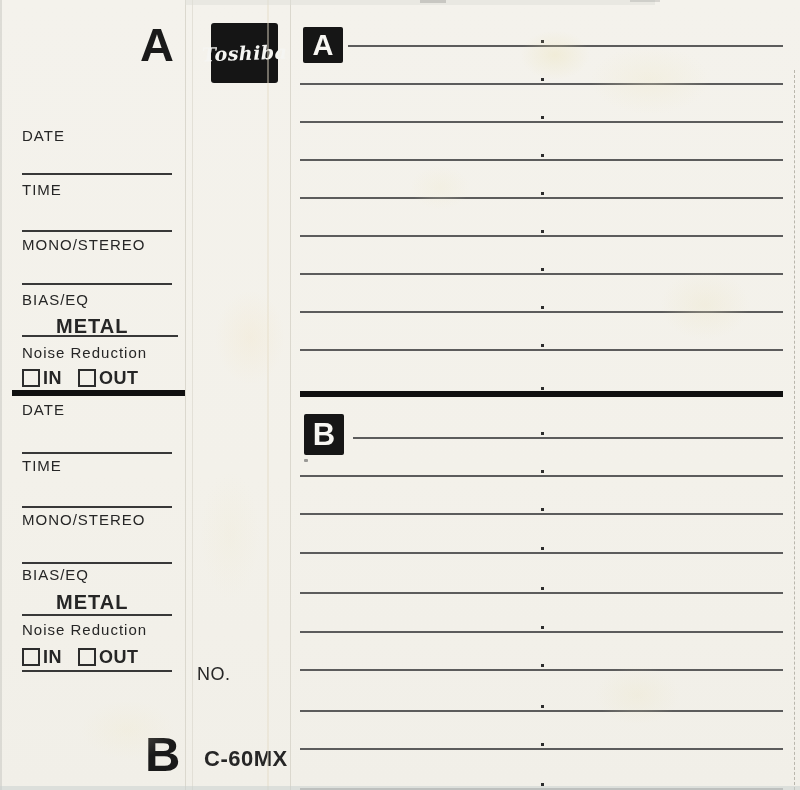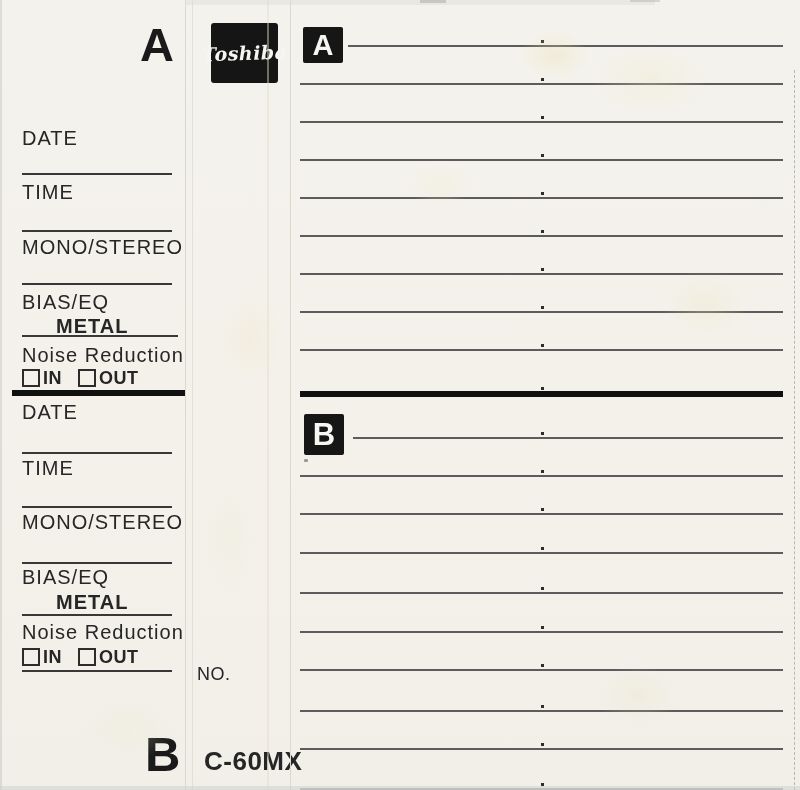--- a/index.html
+++ b/index.html
@@ -9,21 +9,21 @@
     background:#e9e7e0;
   }
   #card{
     position:relative;width:800px;height:790px;overflow:hidden;
     background:linear-gradient(180deg,#f4f2ec 0%,#f3f1ea 60%,#f1efe8 100%);
     color:#232323;
   }
   
   .abs{position:absolute;}
   .lbl{
-    position:absolute;font-size:20px;letter-spacing:1px;color:#262626;
+    position:absolute;font-size:15px;letter-spacing:1px;color:#262626;
     white-space:nowrap;line-height:1;
   }
   .bold{font-weight:bold;}
   .fline{position:absolute;left:22px;width:150px;height:2px;background:#383838;}
   .thickbar{position:absolute;height:6px;background:#101010;}
   .corner-letter{
     position:absolute;font-weight:bold;color:#1a1a1a;line-height:1;
     letter-spacing:0;
   }
   
@@ -115,21 +115,21 @@
   <div class="fline" style="top:670px;"></div>
 
   <div class="corner-letter" style="left:145px;top:730px;font-size:49px;">B</div>
 
   <div class="logo-box">
     <span class="logo-text">Toshiba</span>
   </div>
 
   <div class="lbl" style="left:197px;top:665px;font-size:18px;letter-spacing:0.5px;">NO.</div>
 
-  <div class="lbl bold" style="left:204px;top:748px;font-size:26px;letter-spacing:0.5px;">C-60MX</div>
+  <div class="lbl bold" style="left:204px;top:748px;font-size:22px;letter-spacing:0.5px;">C-60MX</div>
 
   <div class="badge" style="left:303px;top:27px;width:40px;height:36px;font-size:29px;">
     <span>A</span>
   </div>
 
   <div class="thickbar" style="left:300px;top:391px;width:483px;"></div>
 
   <div class="badge" style="left:304px;top:414px;width:40px;height:41px;font-size:31px;">
     <span>B</span>
   </div>

